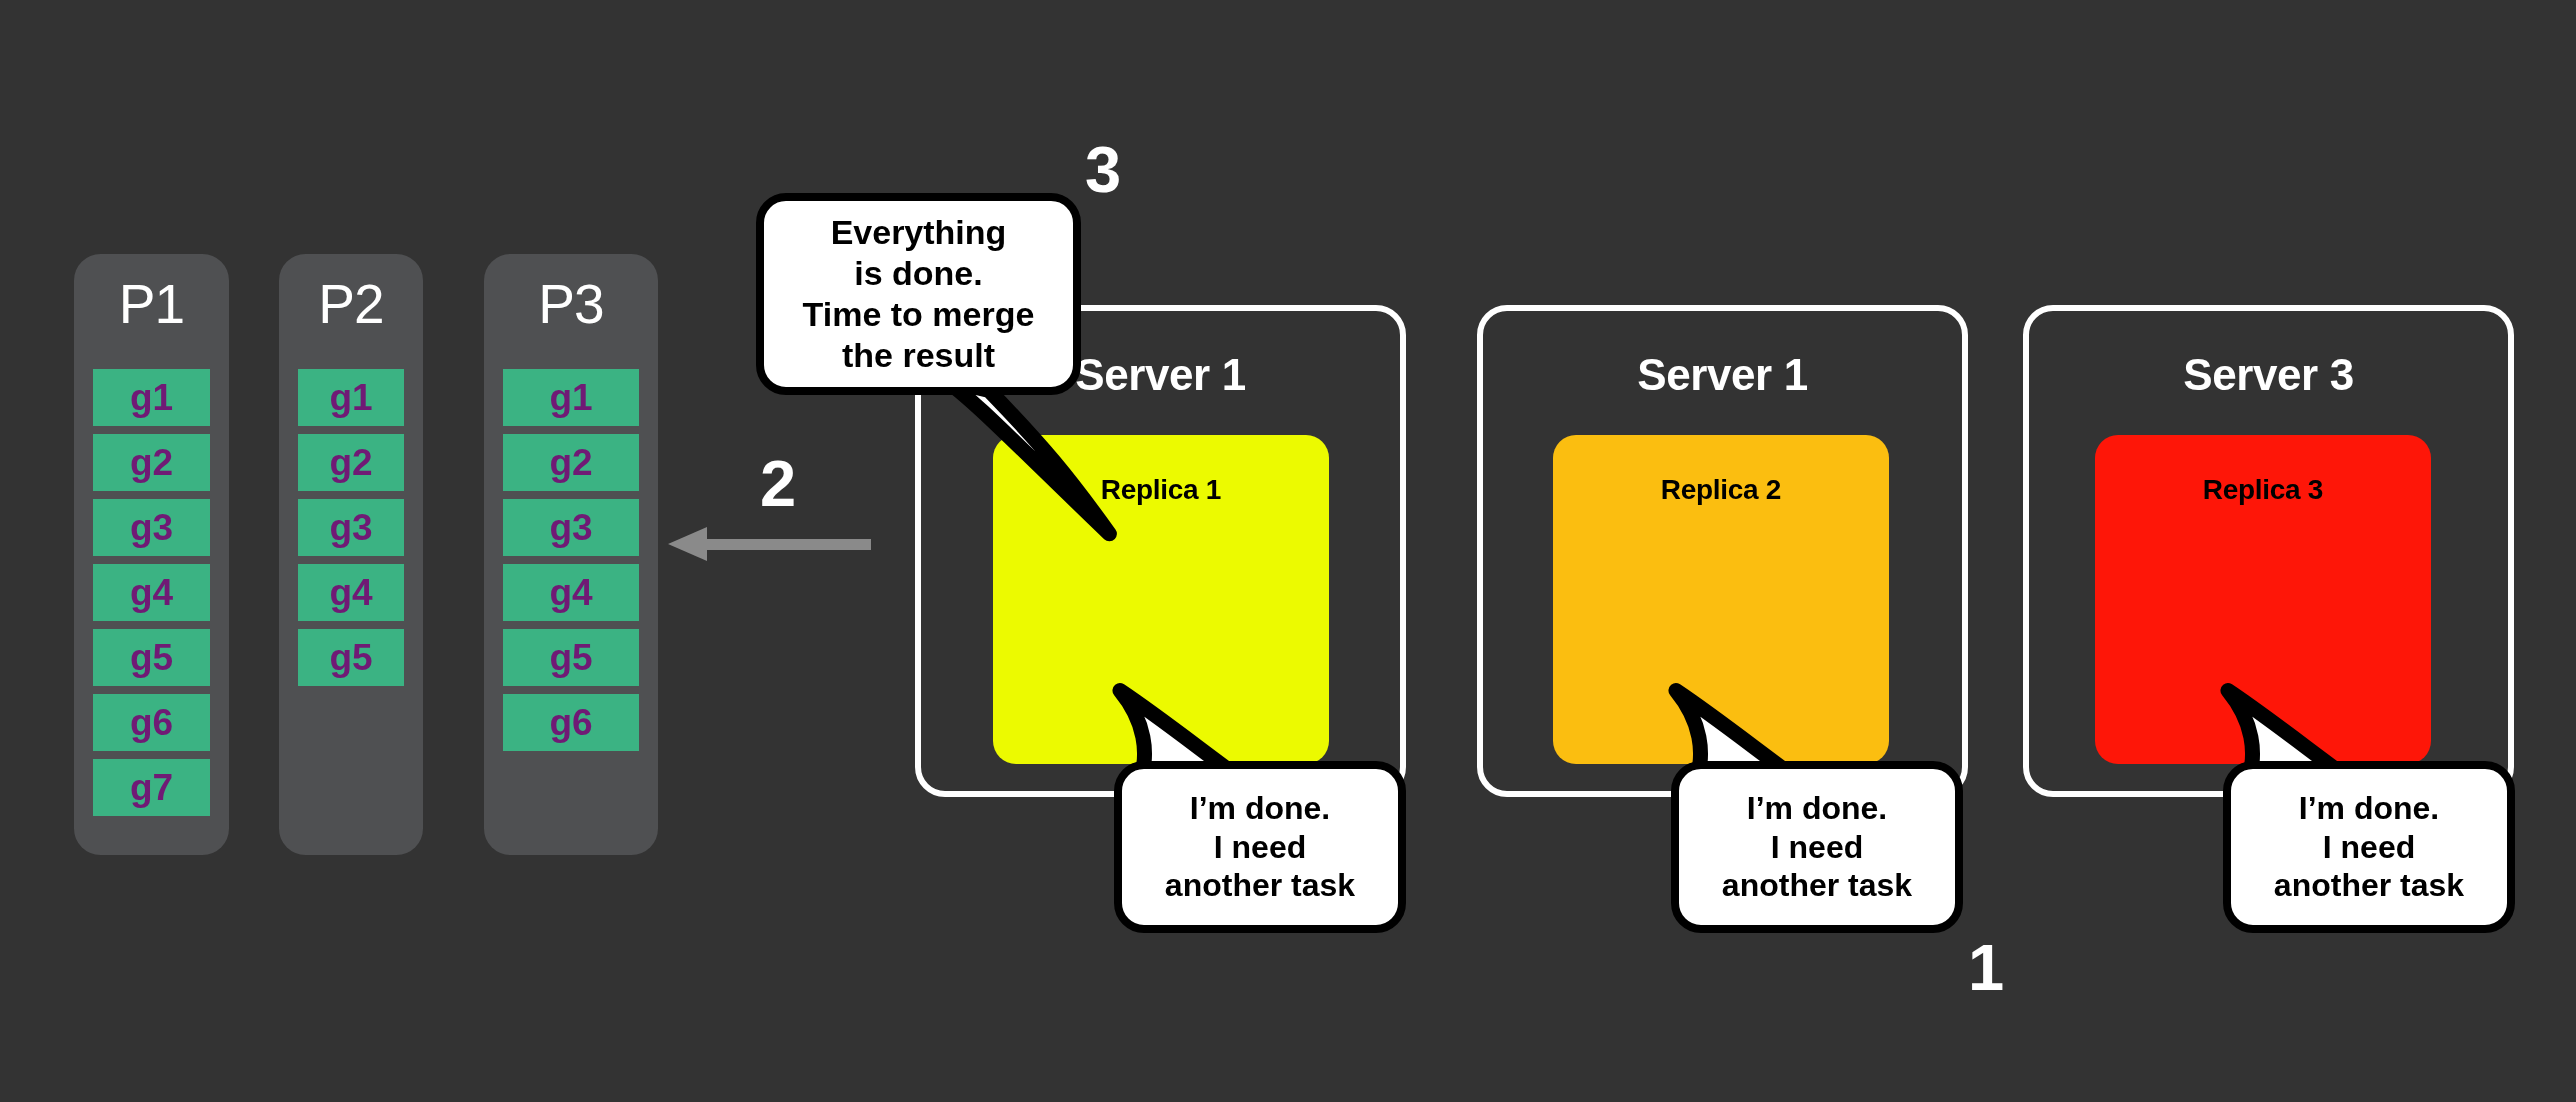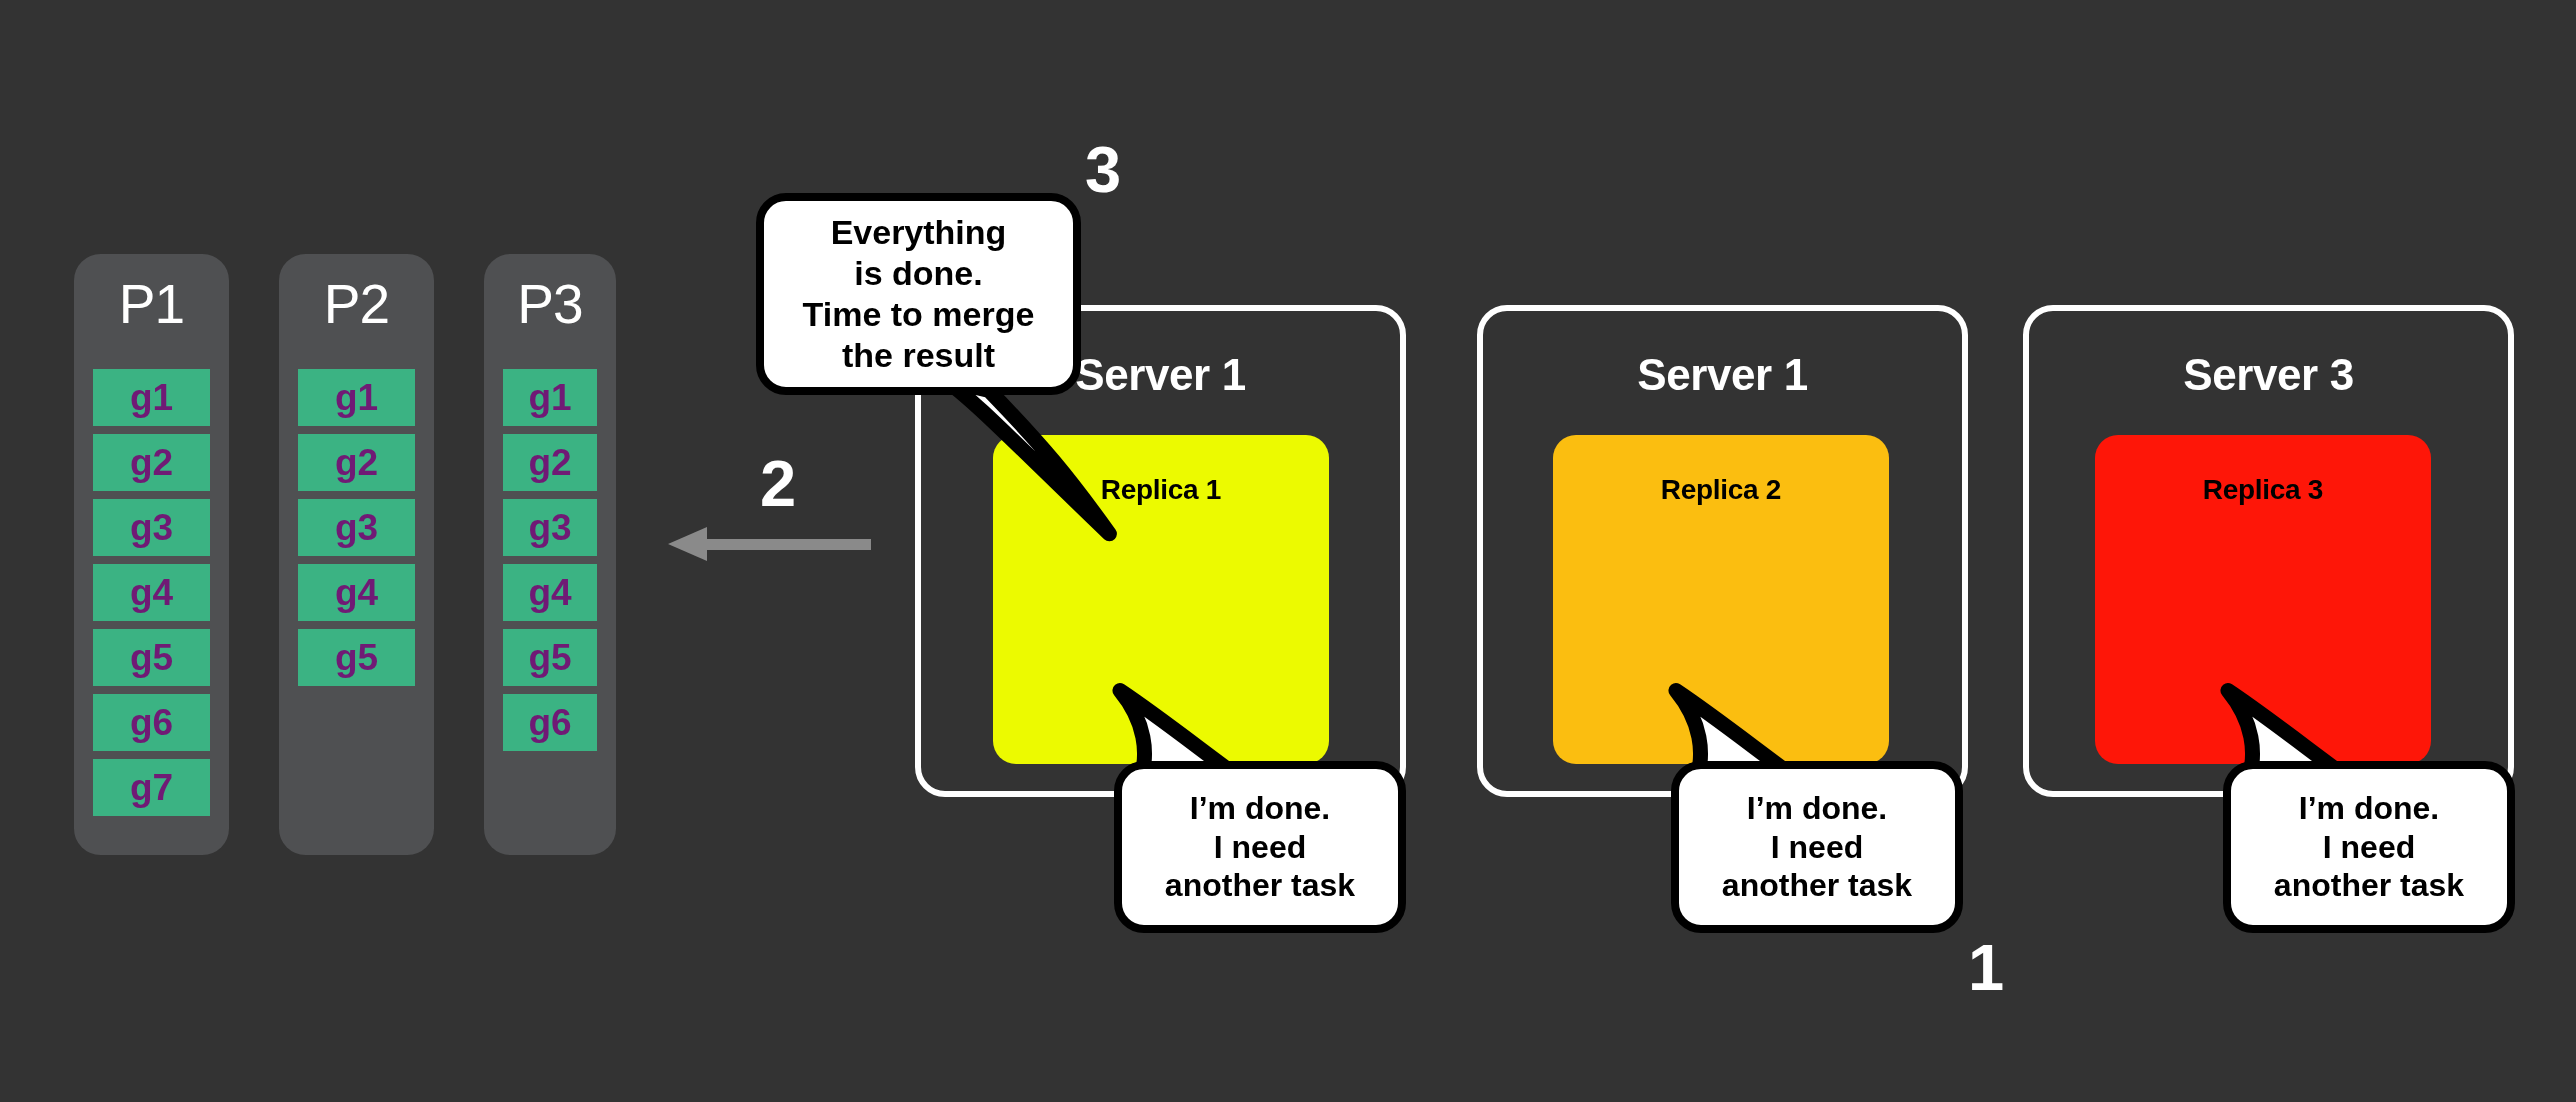--- a/index.html
+++ b/index.html
@@ -183,32 +183,32 @@
       <div class="chunk">g1</div>
       <div class="chunk">g2</div>
       <div class="chunk">g3</div>
       <div class="chunk">g4</div>
       <div class="chunk">g5</div>
       <div class="chunk">g6</div>
       <div class="chunk">g7</div>
     </div>
   </div>
 
-  <div class="partition" style="left:279px; top:254px; width:155px; height:601px;">
+  <div class="partition" style="left:279px; top:254px; width:144px; height:601px;">
     <div class="partition-title">P2</div>
     <div class="chunk-list">
       <div class="chunk">g1</div>
       <div class="chunk">g2</div>
       <div class="chunk">g3</div>
       <div class="chunk">g4</div>
       <div class="chunk">g5</div>
     </div>
   </div>
 
-  <div class="partition" style="left:484px; top:254px; width:132px; height:601px;padding-left:8px;">
+  <div class="partition" style="left:484px; top:254px; width:174px; height:601px;padding-left:8px;">
     <div class="partition-title">P3</div>
     <div class="chunk-list">
       <div class="chunk">g1</div>
       <div class="chunk">g2</div>
       <div class="chunk">g3</div>
       <div class="chunk">g4</div>
       <div class="chunk">g5</div>
       <div class="chunk">g6</div>
     </div>
   </div>

